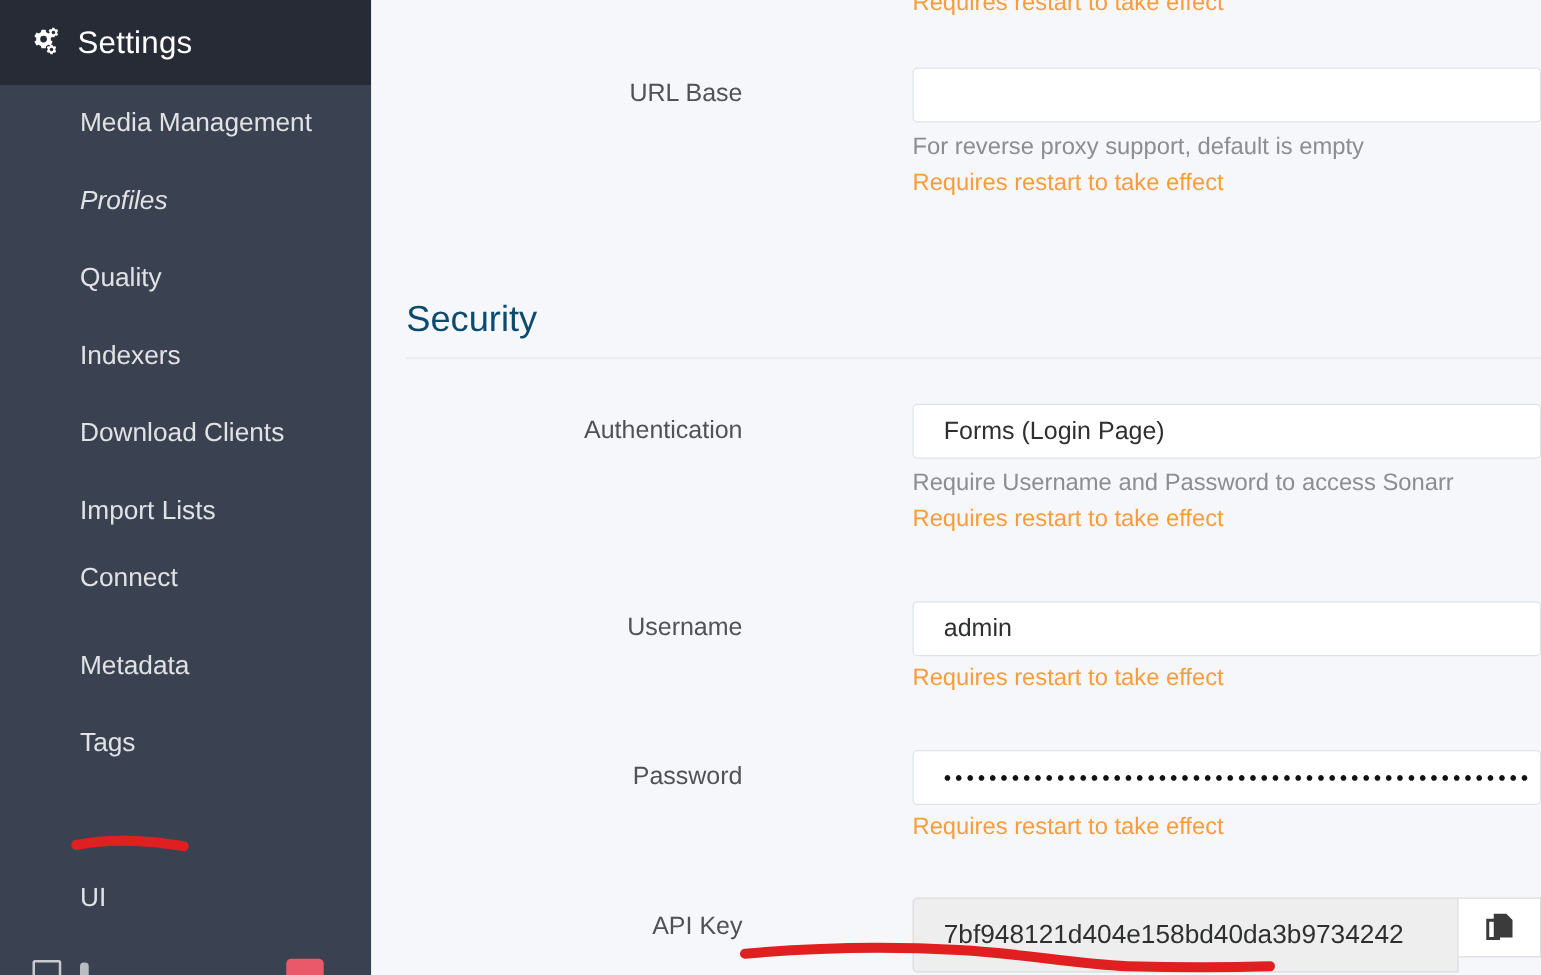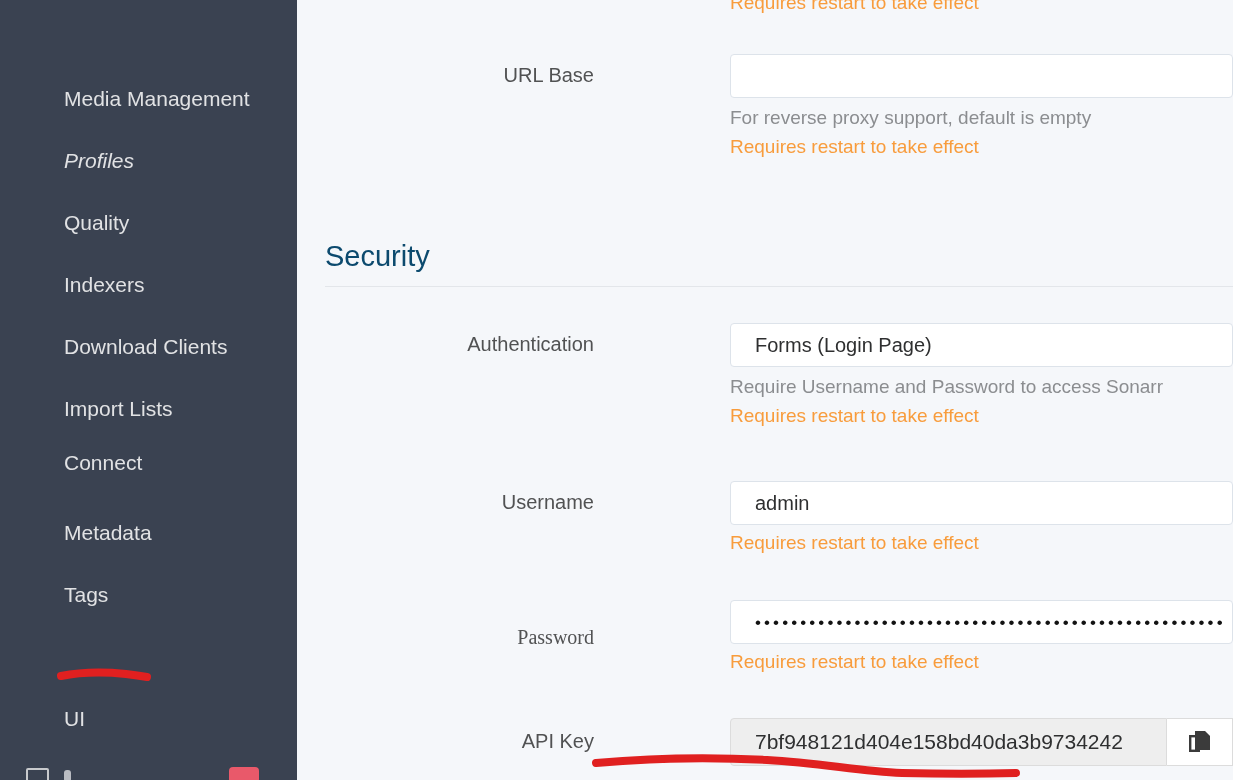--- a/index.html
+++ b/index.html
@@ -174,21 +174,21 @@
     padding-bottom: 13px;
   }
   #security-rule {
     height: 1px;
     background: #e3e6ea;
     width: 908px;
   }
 
   
   #apikey-input {
-    height: 48px;
+    height: 60px;
     background: #eeeeee;
     border: 1px solid #dcdcdc;
     border-radius: 4px 0 0 4px;
     box-sizing: border-box;
     display: flex;
     align-items: center;
     padding-left: 24px;
     font-size: 21px;
     color: #2e2f30;
     width: 437px;
@@ -215,20 +215,31 @@
   .annot {
     position: absolute;
     pointer-events: none;
   }
 </style>
 </head>
 <body>
 
 <div id="sidebar">
 
+  <div id="sidebar-header">
+    <svg class="cogs" viewBox="0 0 24 24">
+      <path fill="#ffffff" d="M10.3 2.6 9.9 4.4a5.6 5.6 0 0 0-1.5.9L6.7 4.7 5.1 7.4l1.4 1.2a5.6 5.6 0 0 0 0 1.7l-1.4 1.2 1.6 2.7 1.7-.6c.45.38.96.69 1.5.9l.4 1.8h3.1l.4-1.8c.54-.21 1.05-.52 1.5-.9l1.7.6 1.6-2.7-1.4-1.2a5.6 5.6 0 0 0 0-1.7l1.4-1.2-1.6-2.7-1.7.6a5.6 5.6 0 0 0-1.5-.9l-.4-1.8z"></path>
+      <circle cx="11.85" cy="9.45" r="2.5" fill="#262b36"></circle>
+      <path fill="#ffffff" d="M18.3 1.1 18.1 2a3 3 0 0 0-.8.45L16.45 2.1l-.85 1.45.75.63a3 3 0 0 0 0 .9l-.75.63.85 1.45.85-.35c.24.2.51.36.8.46l.2.93h1.65l.2-.93c.29-.1.56-.26.8-.46l.85.35.85-1.45-.75-.63a3 3 0 0 0 0-.9l.75-.63-.85-1.45-.85.35a3 3 0 0 0-.8-.45l-.2-.9z"></path>
+      <circle cx="19.15" cy="4.63" r="1.3" fill="#262b36"></circle>
+      <path fill="#ffffff" d="M16.9 13.6l-.2.9a3 3 0 0 0-.8.45l-.85-.35-.85 1.45.75.63a3 3 0 0 0 0 .9l-.75.63.85 1.45.85-.35c.24.2.51.36.8.46l.2.93h1.65l.2-.93c.29-.1.56-.26.8-.46l.85.35.85-1.45-.75-.63a3 3 0 0 0 0-.9l.75-.63-.85-1.45-.85.35a3 3 0 0 0-.8-.45l-.2-.9z"></path>
+      <circle cx="17.75" cy="17.13" r="1.3" fill="#262b36"></circle>
+    </svg>
+    <span id="sidebar-title">Settings</span>
+  </div>
 
   <div class="nav-item" style="top:68px;position:absolute;width:297px;">
       <span>Media Management</span>
     </div>
   <div class="nav-item" style="top:130px;position:absolute;width:297px;font-style:italic;">
       <span>Profiles</span>
     </div>
   <div class="nav-item" style="top:192px;position:absolute;width:333px;">
       <span>Quality</span>
     </div>
@@ -294,21 +305,21 @@
 
   <div class="form-row" style="top:481px;">
     <div class="form-label" style="top:10px;">Username</div>
     <div class="field-col">
       <div class="text-input">admin</div>
       <div class="warntext">Requires restart to take effect</div>
     </div>
   </div>
 
   <div class="form-row" style="top:600px;">
-    <div class="form-label" style="top:26px;font-family:Liberation Serif, serif;">Password</div>
+    <div class="form-label" style="top:10px;">Password</div>
     <div class="field-col">
       <div class="text-input">
           <span class="pwd-dots">••••••••••••••••••••••••••••••••••••••••••••••••••••</span>
         </div>
       <div class="warntext">Requires restart to take effect</div>
     </div>
   </div>
 
   <div class="form-row" style="top:718px;">
     <div class="form-label" style="top:12px;">API Key</div>

